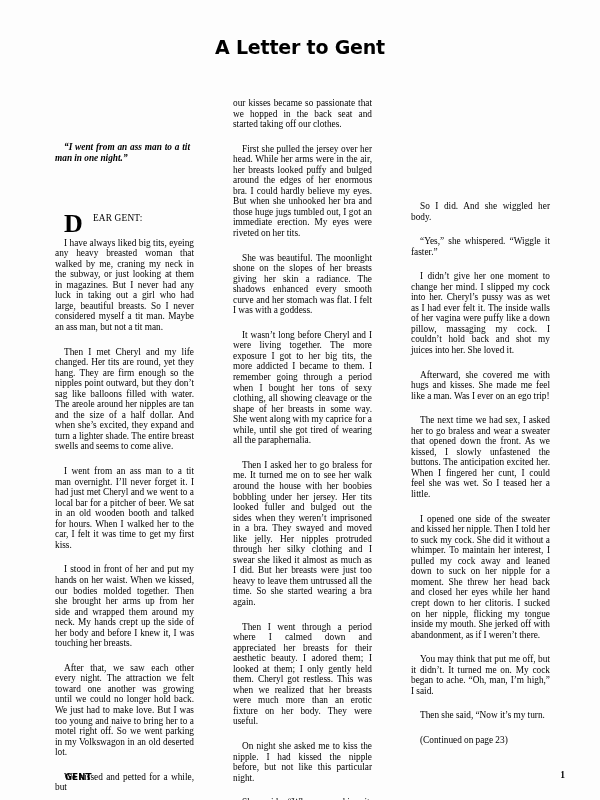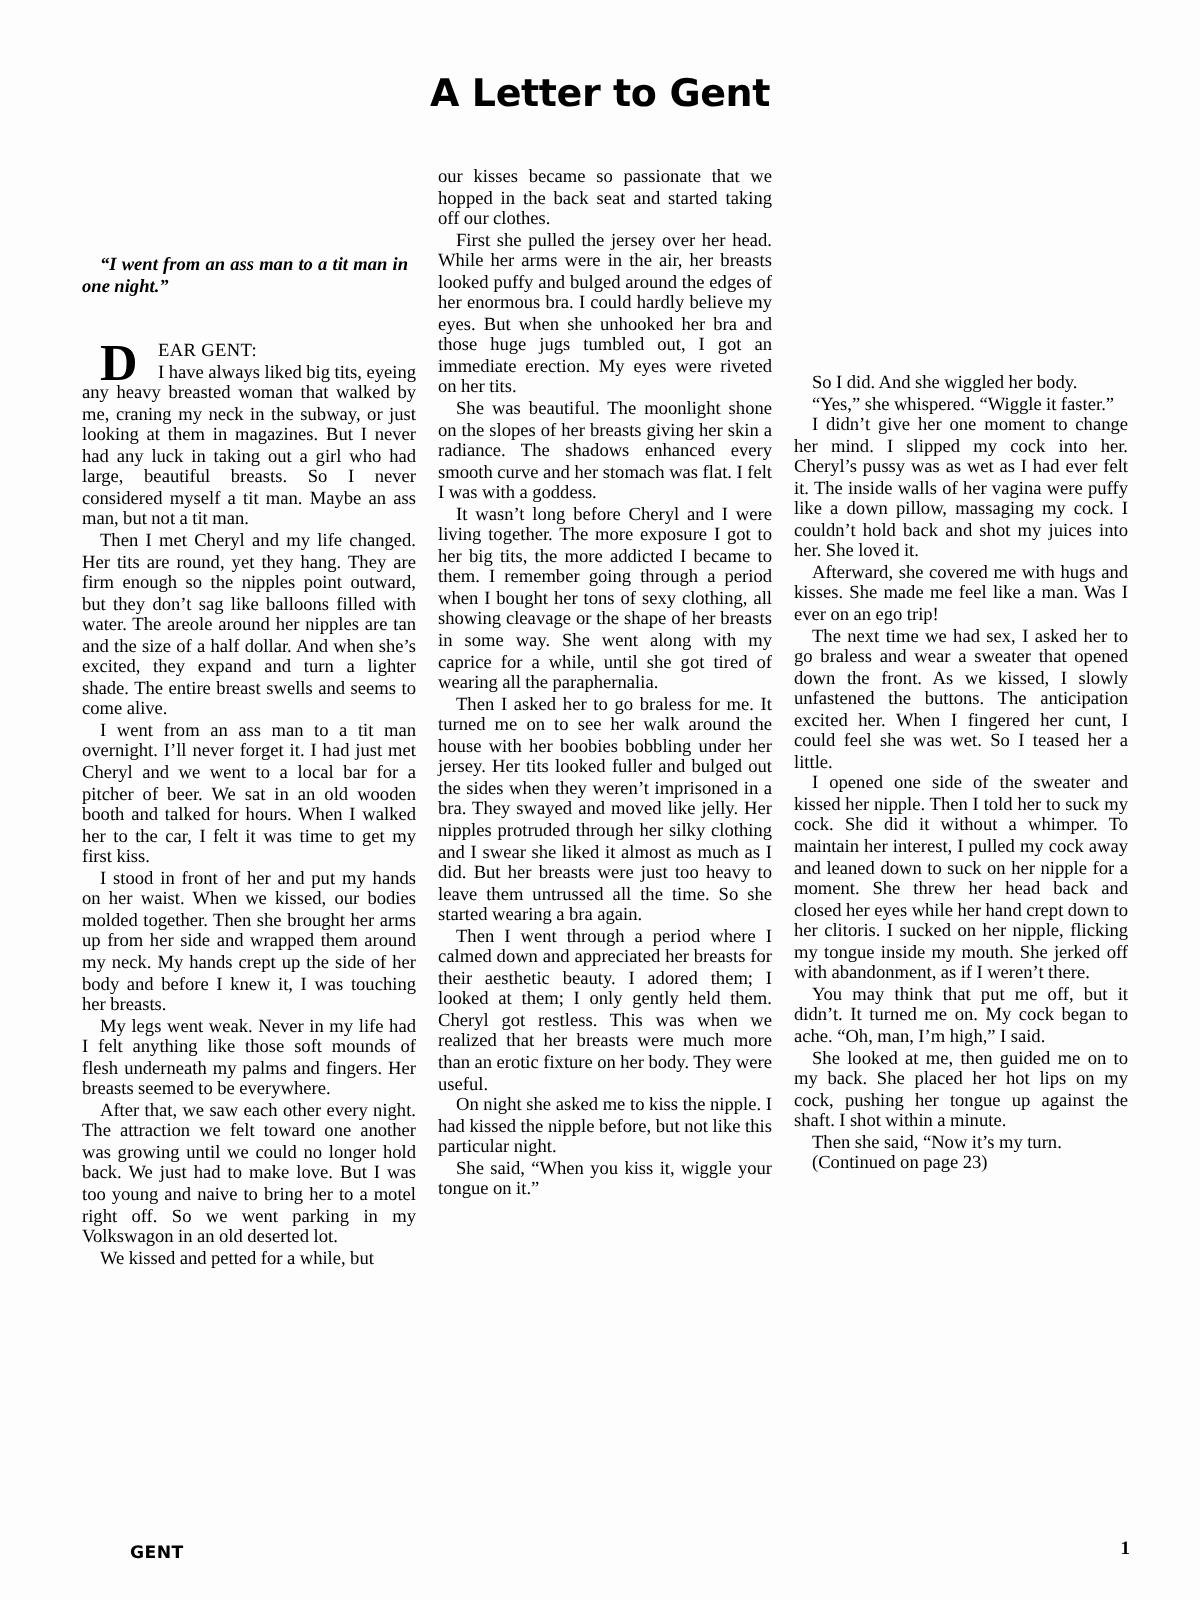--- a/index.html
+++ b/index.html
@@ -43,21 +43,21 @@
     height: 670px;
     display: flex;
     gap: 11px;
   }
   .col {
     width: 167px;
     flex: 0 0 167px;
     position: relative;
   }
   .col p {
-    margin: 0;
+    margin: 14px;
     font-size: 9.3px;
     line-height: 10.55px;
     text-align: justify;
     text-justify: inter-word;
     text-indent: 9px;
     hyphens: auto;
     -webkit-hyphens: auto;
     word-spacing: -0.1px;
   }
   .col p.noindent { text-indent: 0; }
@@ -134,21 +134,20 @@
       <p class="pullquote">“I went from an ass man to a tit man in one night.”</p>
 
       <div style="height:22px"></div>
 
       <p class="salutation"><span class="dc">D</span><span>EAR GENT:</span></p>
 
       <p>I have always liked big tits, eyeing any heavy breasted woman that walked by me, craning my neck in the subway, or just looking at them in magazines. But I never had any luck in taking out a girl who had large, beautiful breasts. So I never considered myself a tit man. Maybe an ass man, but not a tit man.</p>
       <p>Then I met Cheryl and my life changed. Her tits are round, yet they hang. They are firm enough so the nipples point outward, but they don’t sag like balloons filled with water. The areole around her nipples are tan and the size of a half dollar. And when she’s excited, they expand and turn a lighter shade. The entire breast swells and seems to come alive.</p>
       <p>I went from an ass man to a tit man overnight. I’ll never forget it. I had just met Cheryl and we went to a local bar for a pitcher of beer. We sat in an old wooden booth and talked for hours. When I walked her to the car, I felt it was time to get my first kiss.</p>
       <p>I stood in front of her and put my hands on her waist. When we kissed, our bodies molded together. Then she brought her arms up from her side and wrapped them around my neck. My hands crept up the side of her body and before I knew it, I was touching her breasts.</p>
-      <p>My legs went weak. Never in my life had I felt anything like those soft mounds of flesh underneath my palms and fingers. Her breasts seemed to be everywhere.</p>
       <p>After that, we saw each other every night. The attraction we felt toward one another was growing until we could no longer hold back. We just had to make love. But I was too young and naive to bring her to a motel right off. So we went parking in my Volkswagon in an old deserted lot.</p>
       <p>We kissed and petted for a while, but</p>
     </div>
 
     <div class="col">
       <p class="noindent">our kisses became so passionate that we hopped in the back seat and started taking off our clothes.</p>
       <p>First she pulled the jersey over her head. While her arms were in the air, her breasts looked puffy and bulged around the edges of her enormous bra. I could hardly believe my eyes. But when she unhooked her bra and those huge jugs tumbled out, I got an immediate erection. My eyes were riveted on her tits.</p>
       <p>She was beautiful. The moonlight shone on the slopes of her breasts giving her skin a radiance. The shadows enhanced every smooth curve and her stomach was flat. I felt I was with a goddess.</p>
       <p>It wasn’t long before Cheryl and I were living together. The more exposure I got to her big tits, the more addicted I became to them. I remember going through a period when I bought her tons of sexy clothing, all showing cleavage or the shape of her breasts in some way. She went along with my caprice for a while, until she got tired of wearing all the paraphernalia.</p>
       <p>Then I asked her to go braless for me. It turned me on to see her walk around the house with her boobies bobbling under her jersey. Her tits looked fuller and bulged out the sides when they weren’t imprisoned in a bra. They swayed and moved like jelly. Her nipples protruded through her silky clothing and I swear she liked it almost as much as I did. But her breasts were just too heavy to leave them untrussed all the time. So she started wearing a bra again.</p>
@@ -159,21 +158,20 @@
 
     <div class="col">
       <div style="height:103px"></div>
       <p>So I did. And she wiggled her body.</p>
       <p>“Yes,” she whispered. “Wiggle it faster.”</p>
       <p>I didn’t give her one moment to change her mind. I slipped my cock into her. Cheryl’s pussy was as wet as I had ever felt it. The inside walls of her vagina were puffy like a down pillow, massaging my cock. I couldn’t hold back and shot my juices into her. She loved it.</p>
       <p>Afterward, she covered me with hugs and kisses. She made me feel like a man. Was I ever on an ego trip!</p>
       <p>The next time we had sex, I asked her to go braless and wear a sweater that opened down the front. As we kissed, I slowly unfastened the buttons. The anticipation excited her. When I fingered her cunt, I could feel she was wet. So I teased her a little.</p>
       <p>I opened one side of the sweater and kissed her nipple. Then I told her to suck my cock. She did it without a whimper. To maintain her interest, I pulled my cock away and leaned down to suck on her nipple for a moment. She threw her head back and closed her eyes while her hand crept down to her clitoris. I sucked on her nipple, flicking my tongue inside my mouth. She jerked off with abandonment, as if I weren’t there.</p>
       <p>You may think that put me off, but it didn’t. It turned me on. My cock began to ache. “Oh, man, I’m high,” I said.</p>
-      <p>She looked at me, then guided me on to my back. She placed her hot lips on my cock, pushing her tongue up against the shaft. I shot within a minute.</p>
       <p>Then she said, “Now it’s my turn.</p>
       <p class="contd">(Continued on page 23)</p>
     </div>
 
   </div>
 
   <div class="footer-left">GENT</div>
   <div class="footer-right">1</div>
 
 </div>

